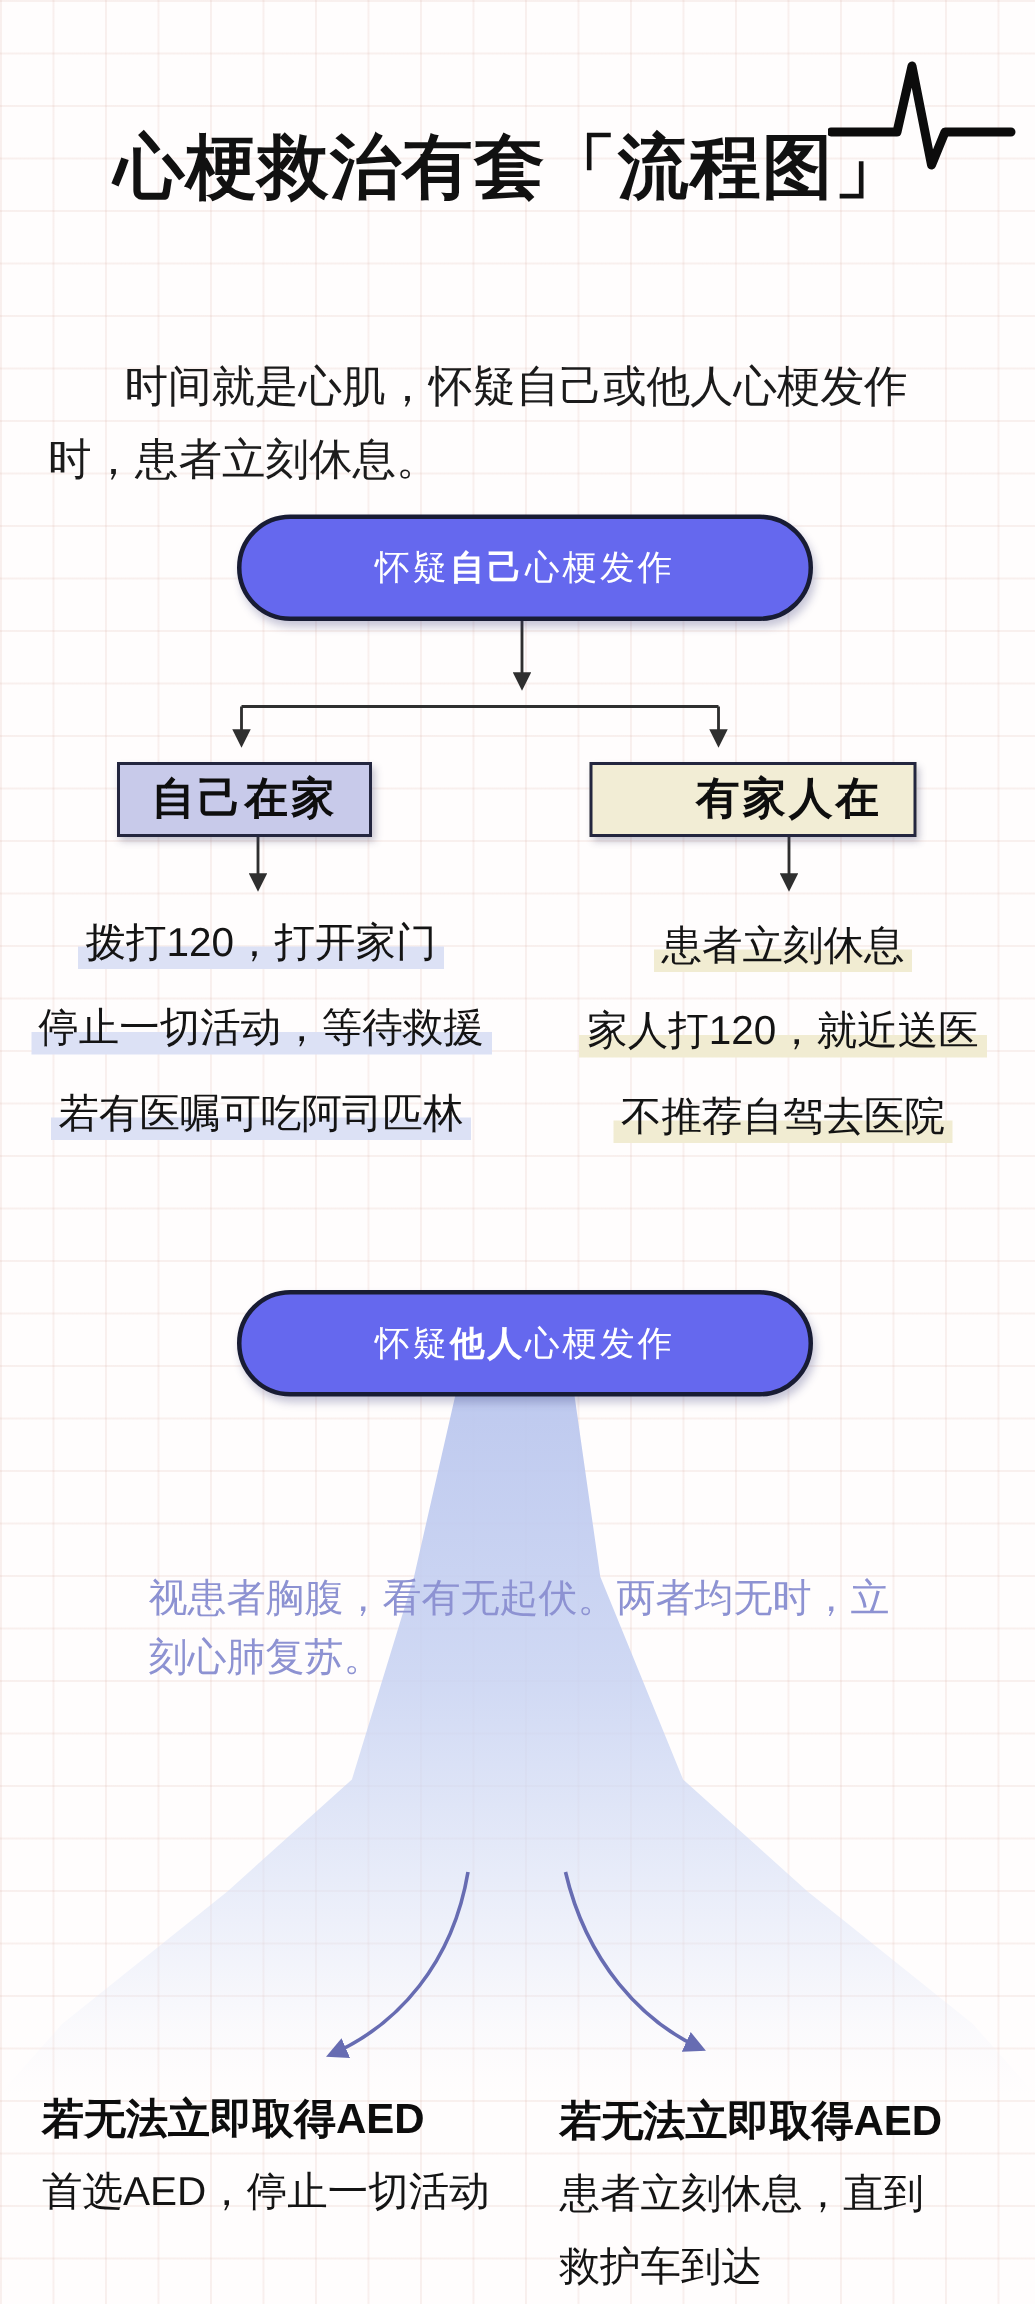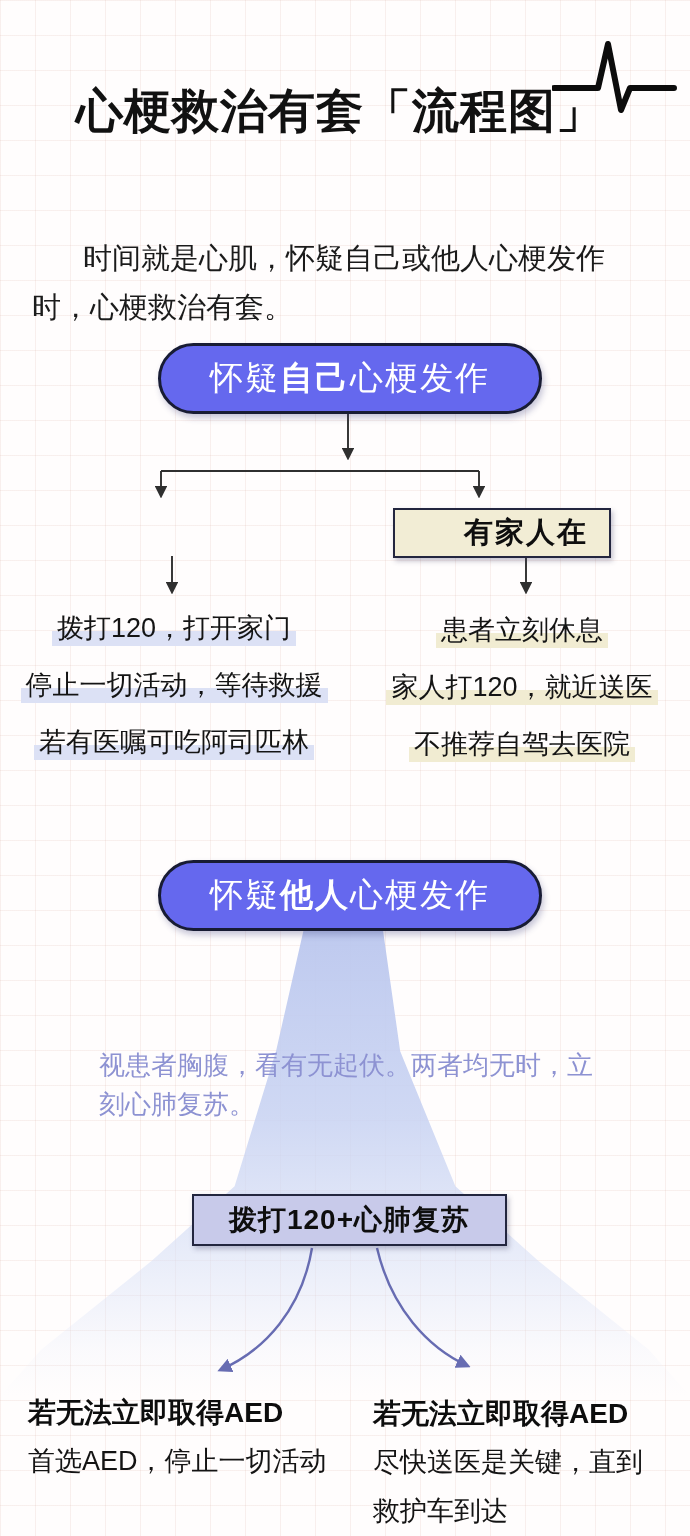--- a/index.html
+++ b/index.html
@@ -28,21 +28,21 @@
   .ekg{left:552px; top:38px; z-index:3;}
   
   .intro{left:32px; top:190px; width:630px; font-size:29px; line-height:49px; color:#1b1b1b; z-index:2;margin-top:44px;}
   .intro .l1{text-indent:51px;}
   
   .pill{
     height:65px; border-radius:36px; background:var(--pill-fill);
     border:3px solid var(--pill-border);
     box-shadow:2px 4px 6px rgba(50,55,120,0.28);
     display:flex; align-items:center; justify-content:center;
-    color:#ffffff; font-size:33px; letter-spacing:2px; z-index:2;
+    color:#ffffff; font-size:23px; letter-spacing:2px; z-index:2;
   }
   .pill .em{font-weight:800;}
   .pill1{left:158px; top:343px; width:378px;}
   .pill2{left:158px; top:860px; width:378px;}
   
   .bbox{
     width:166px; height:46px; border:2px solid var(--box-border);
     display:flex; align-items:center; justify-content:center;
     font-size:29px; font-weight:700; letter-spacing:2px; color:#0e0e0e;
     box-shadow:2px 3px 5px rgba(60,60,100,0.3); z-index:2;
@@ -105,29 +105,30 @@
 
   <div class="abs title">心梗救治有套「流程图」</div>
   <div class="abs ekg">
     <svg width="130" height="82" viewBox="0 0 130 82">
       <path d="M2,50 H46 L56,6 L69,72 L78,50 H122" fill="none" stroke="#0c0c0c" stroke-width="6" stroke-linejoin="round" stroke-linecap="round"></path>
     </svg>
   </div>
 
   <div class="abs intro">
     <div class="l1">时间就是心肌，怀疑自己或他人心梗发作</div>
-    <div class="l2">时，心梗救治有套。</div>
+    <div class="l2">时，患者立刻休息。</div>
   </div>
 
   <div class="abs pill pill1">
     <span>怀疑</span>
       <span class="em">自己</span>
       <span>心梗发作</span>
   </div>
 
+  <div class="abs bbox purple">自己在家</div>
   <div class="abs bbox cream">有家人在</div>
 
   <div class="abs col col-left">
     <span class="line">拨打120，打开家门</span>
     <span class="line">停止一切活动，等待救援</span>
     <span class="line">若有医嘱可吃阿司匹林</span>
   </div>
   <div class="abs col col-right">
     <span class="line">患者立刻休息</span>
     <span class="line">家人打120，就近送医</span>
@@ -139,29 +140,28 @@
       <span class="em">他人</span>
       <span>心梗发作</span>
   </div>
 
 
   <div class="abs note">
     <div>视患者胸腹，看有无起伏。两者均无时，立</div>
     <div>刻心肺复苏。</div>
   </div>
 
-  <div class="abs sbox action">拨打120+心肺复苏</div>
 
   <div class="abs outcome outcome-left">
     <div class="head">若无法立即取得AED</div>
     <div>首选AED，停止一切活动</div>
   </div>
   <div class="abs outcome outcome-right">
     <div class="head">若无法立即取得AED</div>
-    <div>尽快送医是关键，直到</div>
+    <div>患者立刻休息，直到</div>
     <div>救护车到达</div>
   </div>
 
   <svg class="abs connectors" width="690" height="1536" viewBox="0 0 690 1536">
     <defs>
       <marker id="ah" viewBox="0 0 10 10" refX="8" refY="5" markerWidth="6.5" markerHeight="6.5" orient="auto-start-reverse">
         <path d="M0,0 L10,5 L0,10 z" fill="#2f2f2f"></path>
       </marker>
       <marker id="ahp" viewBox="0 0 10 10" refX="8" refY="5" markerWidth="6" markerHeight="6" orient="auto-start-reverse">
         <path d="M0,0 L10,5 L0,10 z" fill="#676cb2"></path>

